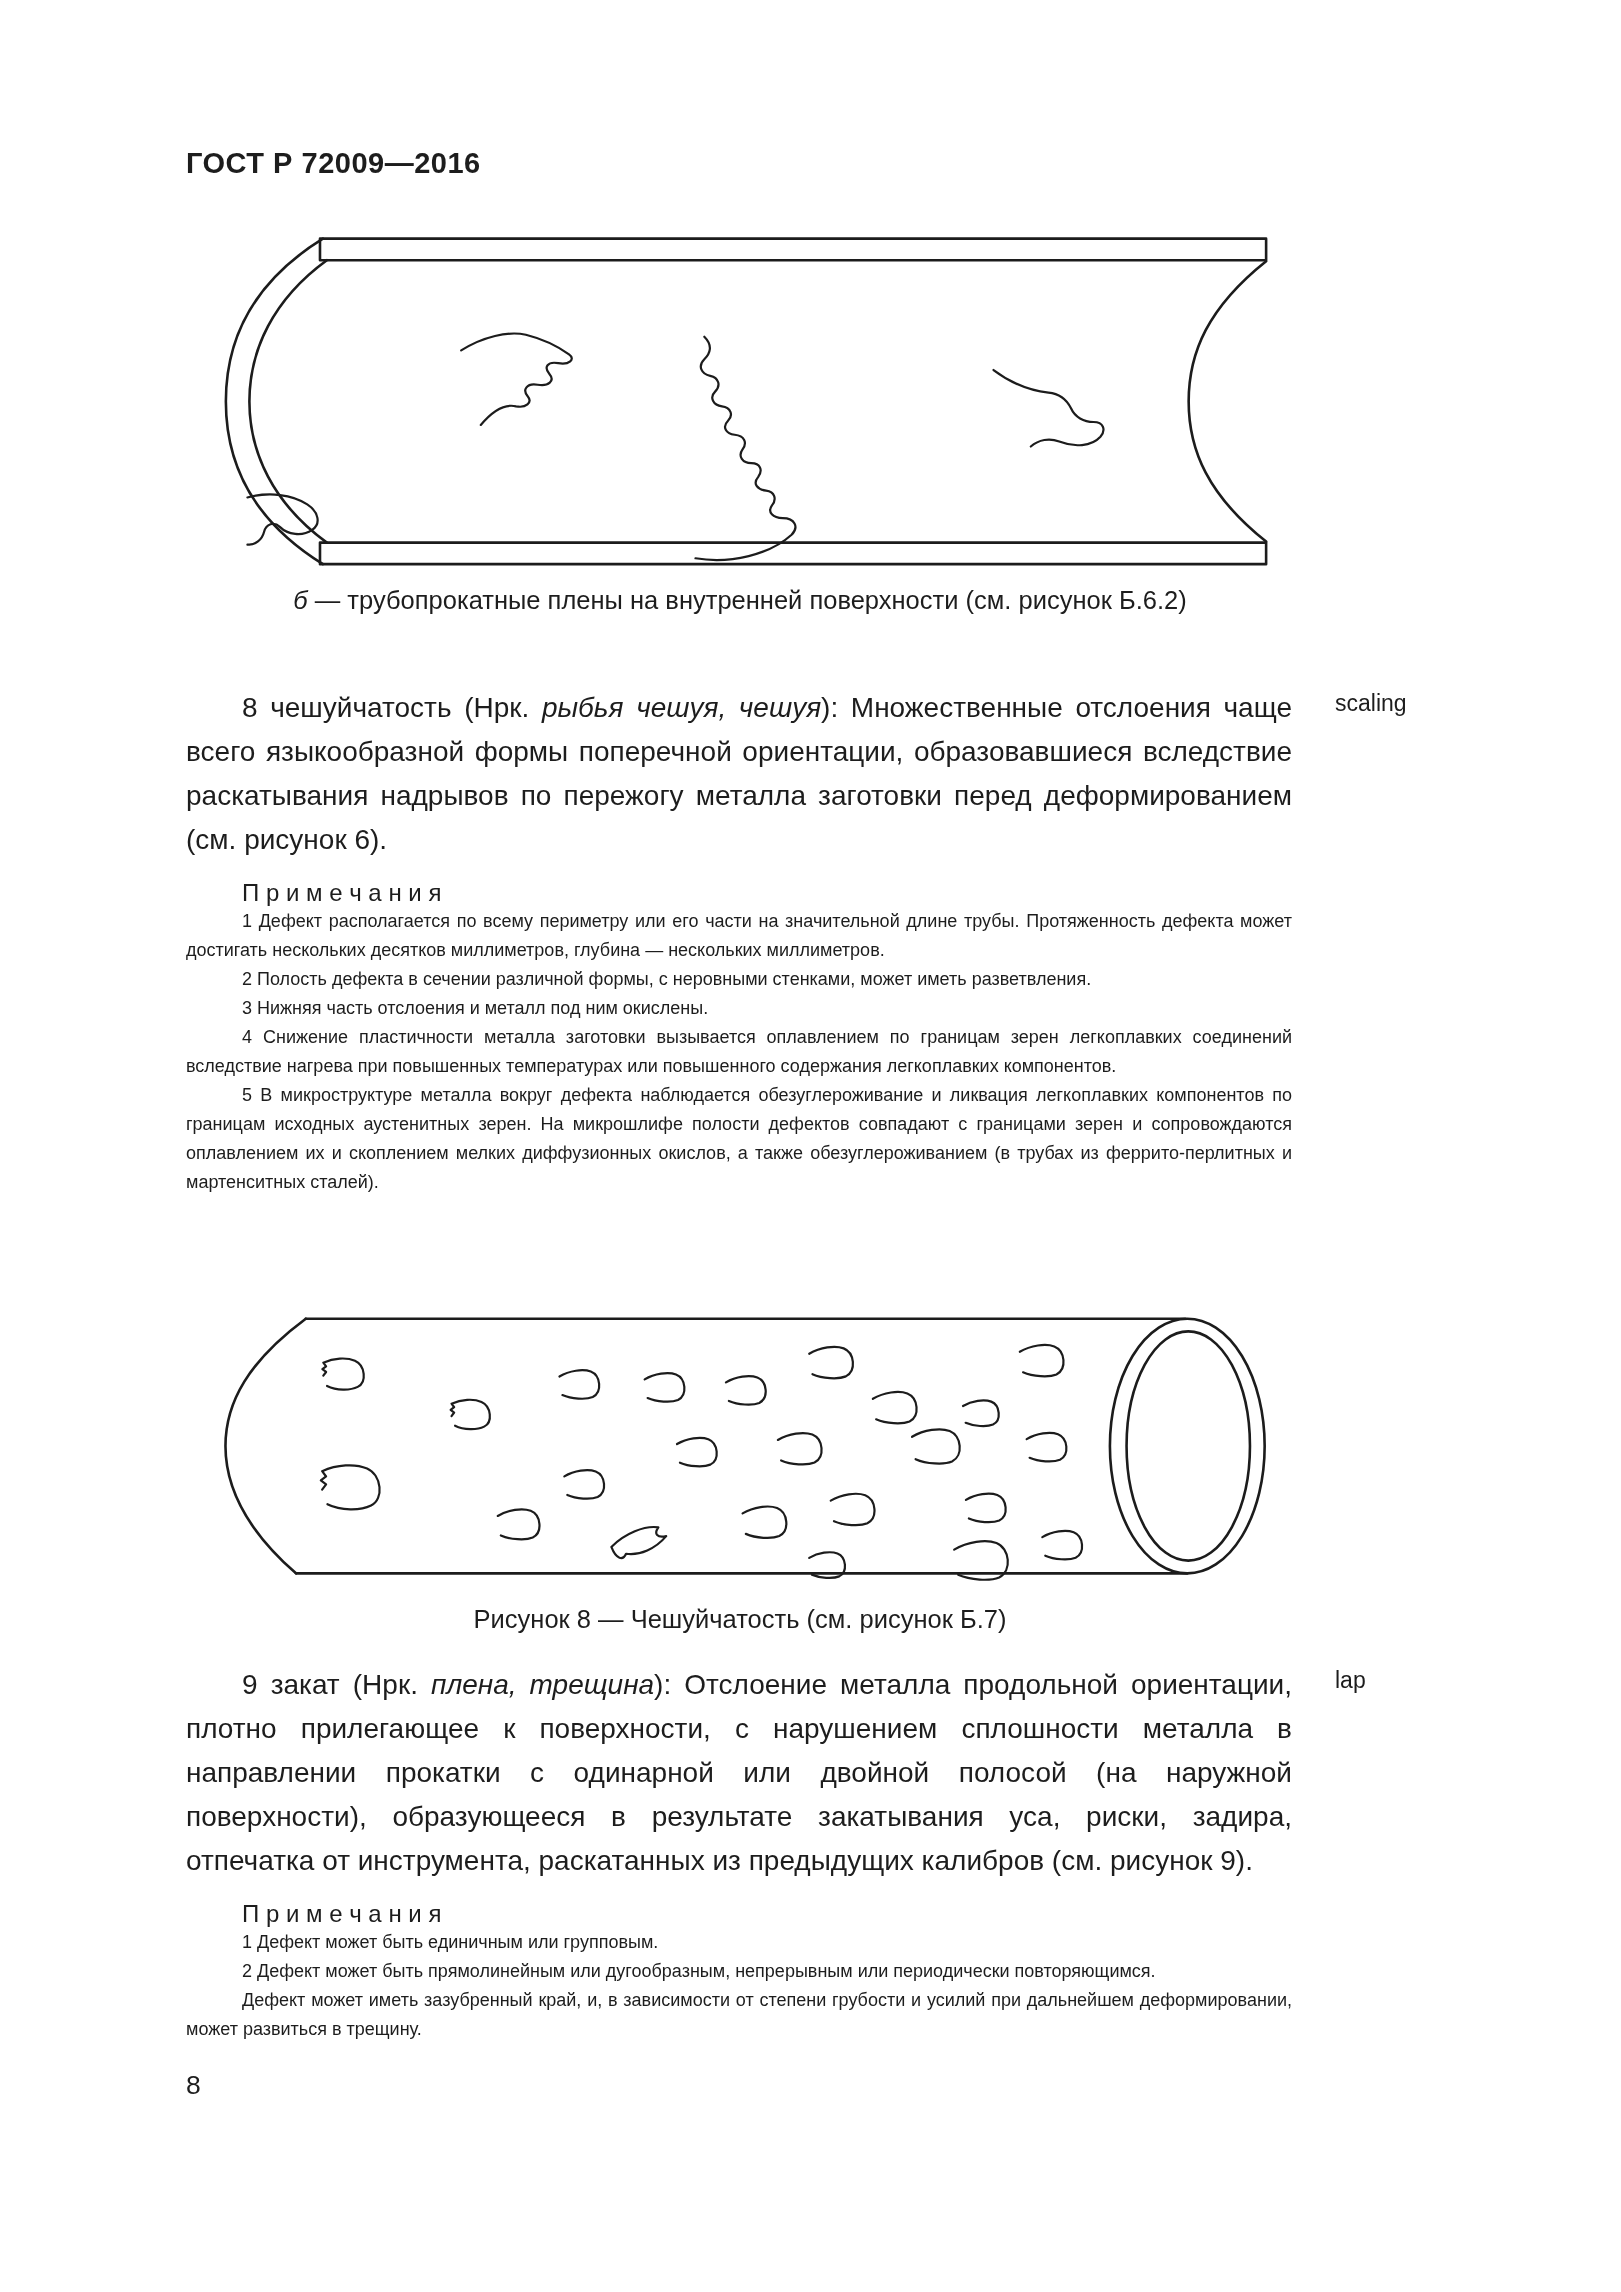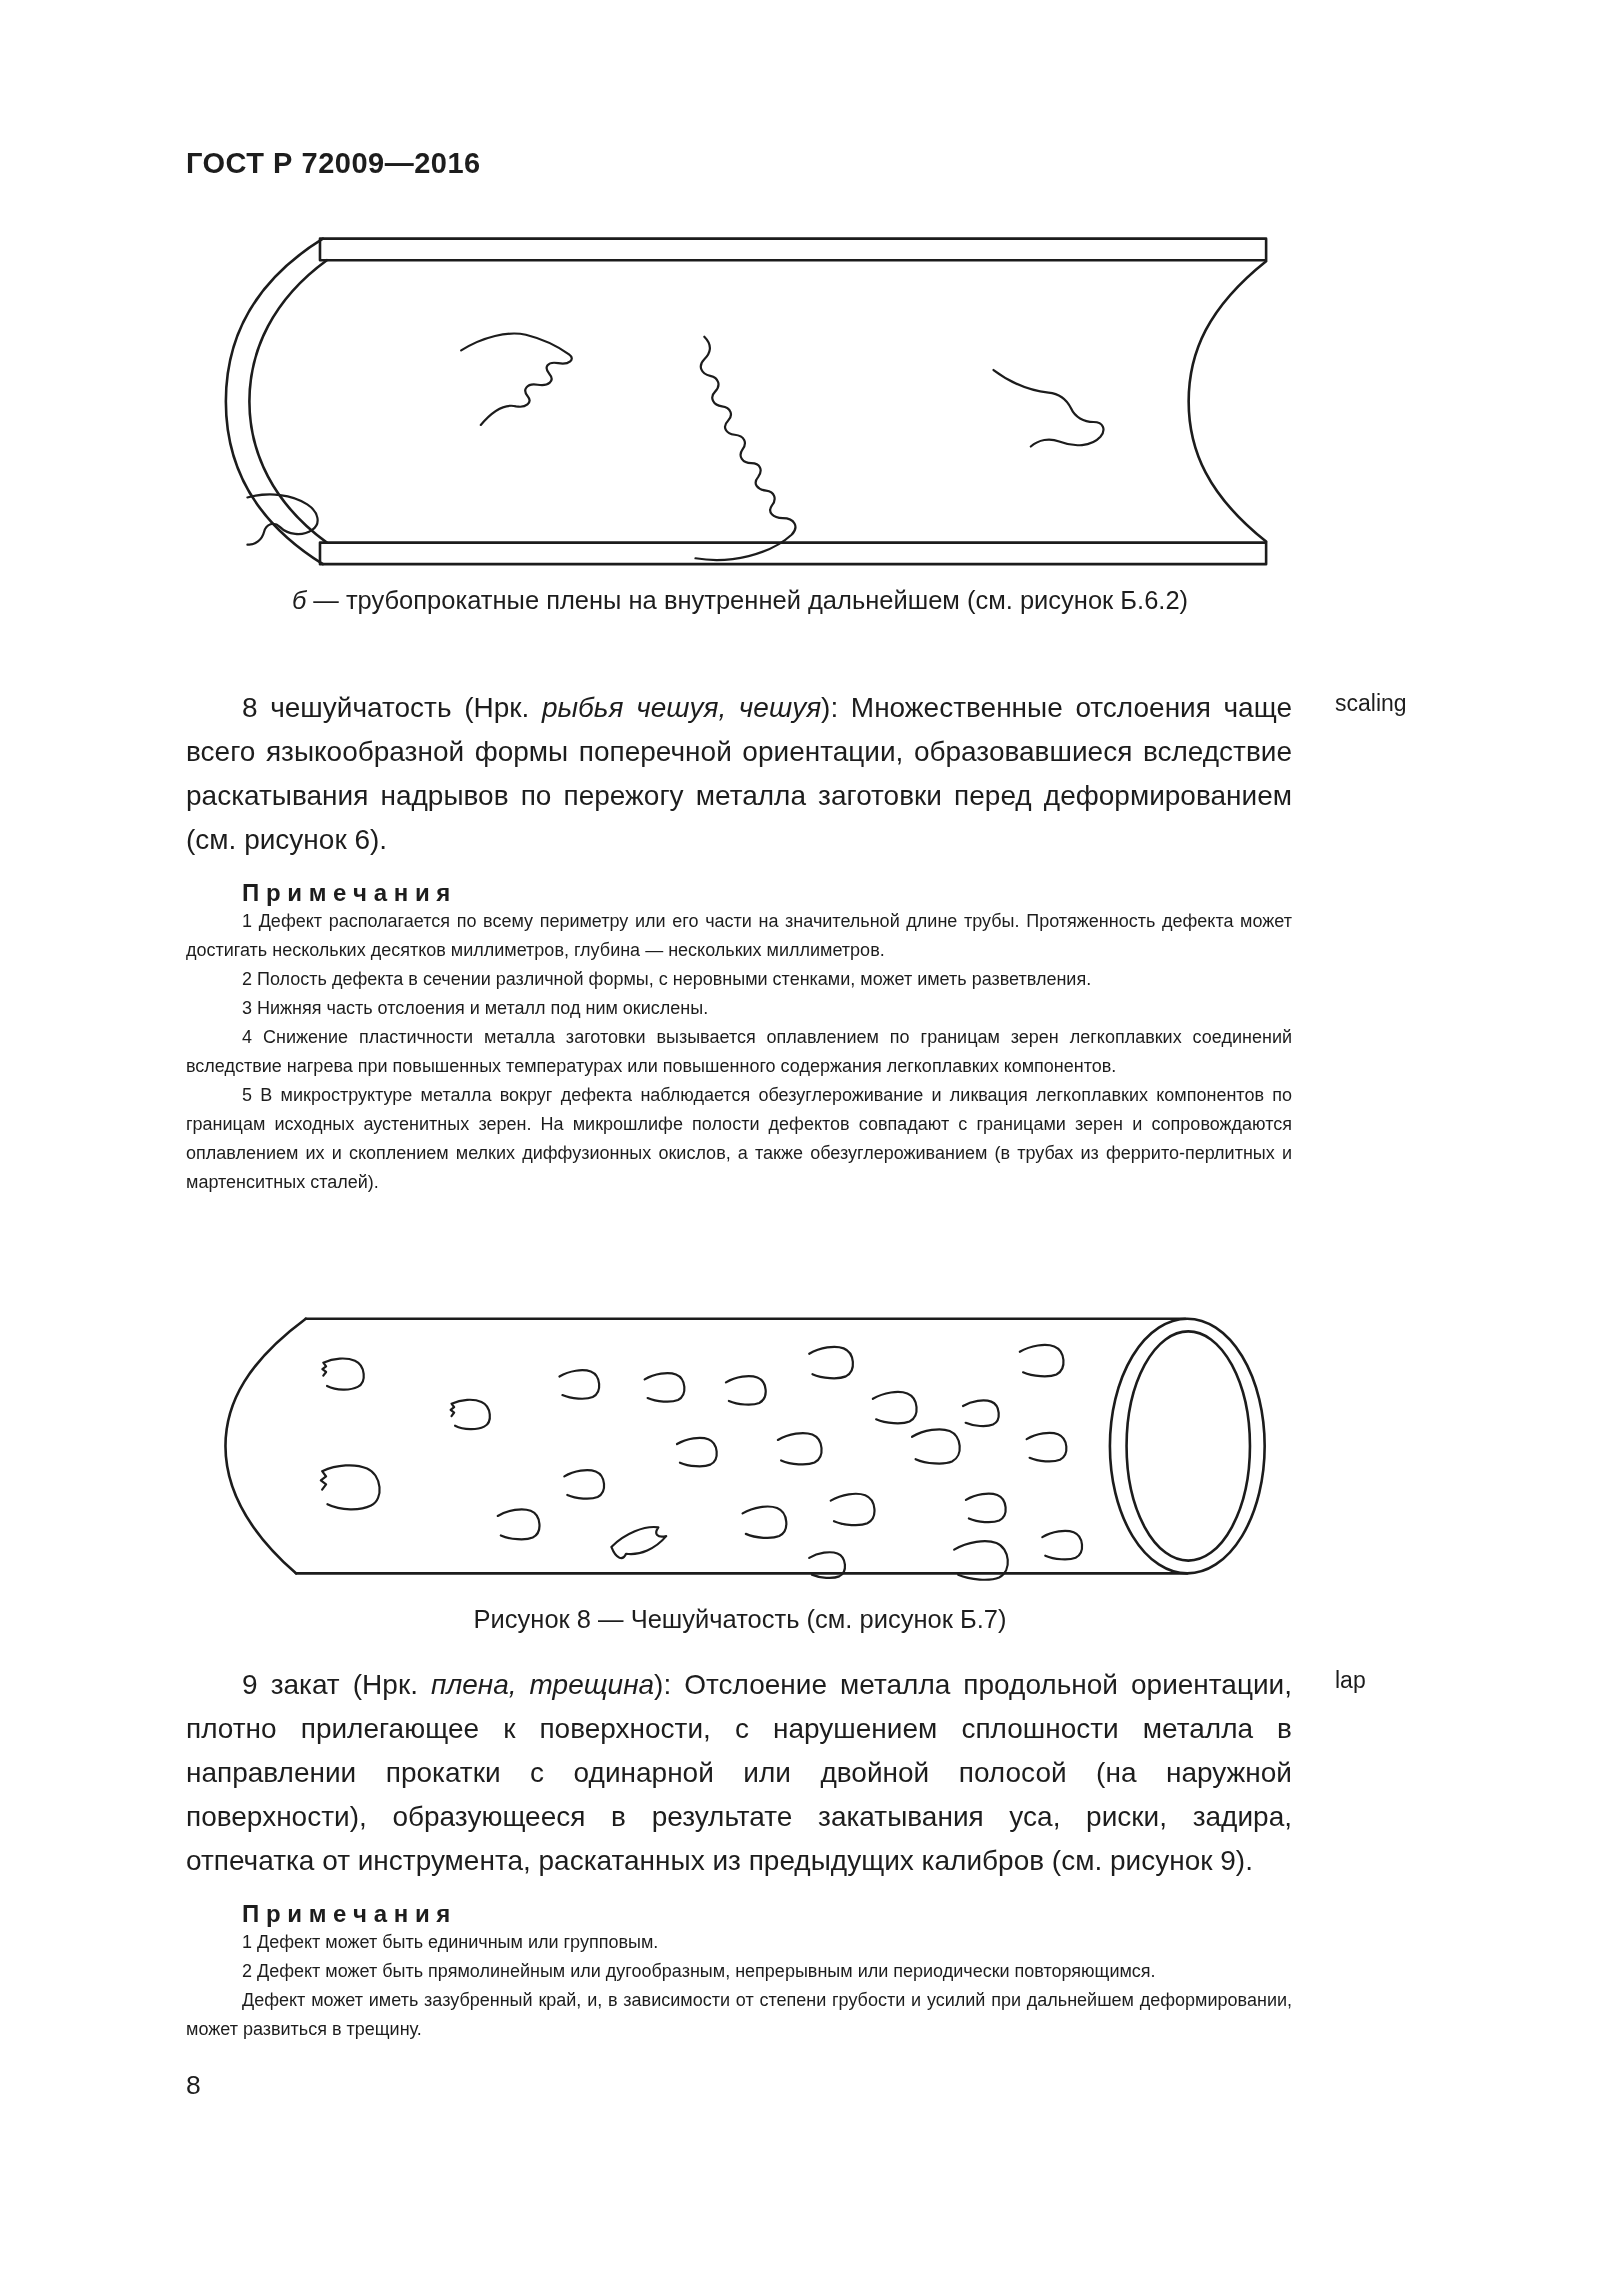--- a/index.html
+++ b/index.html
@@ -22,21 +22,21 @@
   }
   .col{position:absolute;left:186px;width:1106px;}
   .para{
     margin:0;text-align:justify;text-indent:56px;
     font-size:28px;line-height:44px;
   }
   .b{font-weight:normal;margin-top:20px;}
   .i{font-style:italic;}
   .notes-title{
     margin:15.7px 0 0 0;text-indent:56px;
-    font-size:24px;line-height:29px;font-weight:bold;
+    font-size:24px;line-height:29px;
   }
   .note{
     margin:0;text-align:justify;text-indent:56px;
     font-size:18px;line-height:29px;
   }
   .margin-term{
     position:absolute;left:1335px;
     font-size:23px;line-height:29px;
   }
   .page-num{
@@ -62,21 +62,21 @@
         <path d="M250,132 c22,-14 48,-20 66,-16 c16,4 30,10 44,20 c7,5 0,11 -11,9 c-11,-2 -15,4 -9,11 c6,7 -1,13 -12,11 c-11,-2 -16,5 -10,12 c5,6 -2,12 -12,10 c-13,-3 -26,7 -36,19"></path>
         <path d="M498,118 c9,9 6,17 0,23 c-7,7 -3,15 6,17 c9,2 11,10 5,16 c-6,6 -2,14 7,15 c9,1 12,9 6,15 c-6,6 -2,13 7,14 c10,1 13,8 8,15 c-5,7 0,14 9,14 c9,0 12,7 7,14 c-6,7 -1,13 8,14 c9,1 11,9 6,15 c-5,7 1,13 11,13 c12,0 17,9 9,17 c-22,20 -62,30 -98,24"></path>
         <path d="M793,152 c16,12 36,21 56,23 c12,1 19,8 23,16 c4,9 13,14 23,14 c10,0 13,8 7,15 c-9,10 -27,11 -42,5 c-10,-4 -21,-2 -29,5"></path>
         <path d="M32,282 c22,-6 46,-3 61,7 c12,8 14,20 5,26 c-10,7 -25,5 -33,-3 c-6,-6 -14,-3 -16,5 c-2,8 -9,14 -17,13"></path>
       </g>
     </g>
   </svg>
 
   <div class="fig-sub" style="top:586px;">
     <span class="i">б</span>
-    <span>— трубопрокатные плены на внутренней дальнейшем (см. рисунок Б.6.2)</span>
+    <span>— трубопрокатные плены на внутренней поверхности (см. рисунок Б.6.2)</span>
   </div>
 
   <div class="col" style="top:686px;">
     <p class="para">
       <span>8</span>
       <span class="b">чешуйчатость</span>
       <span>(Нрк.</span>
       <span class="i">рыбья чешуя, чешуя</span><span>): Множественные отслоения чаще всего языкообразной формы поперечной ориентации, образовавшиеся вследствие раскатывания надрывов по пережогу металла заготовки перед деформированием (см. рисунок 6).</span>
     </p>
     <p class="notes-title">П р и м е ч а н и я</p>

